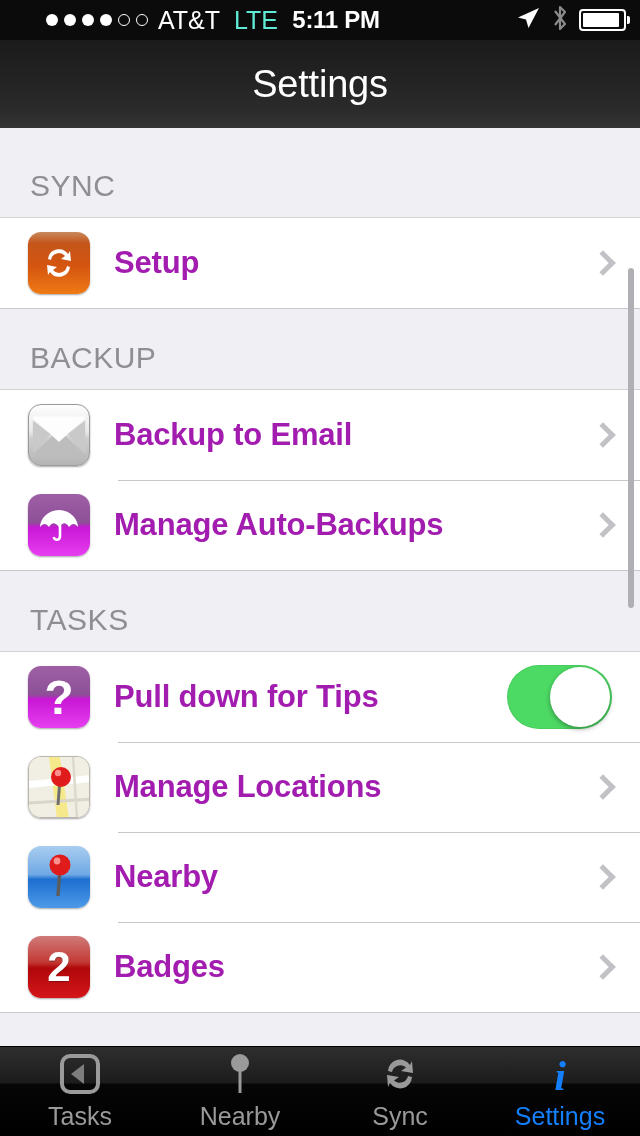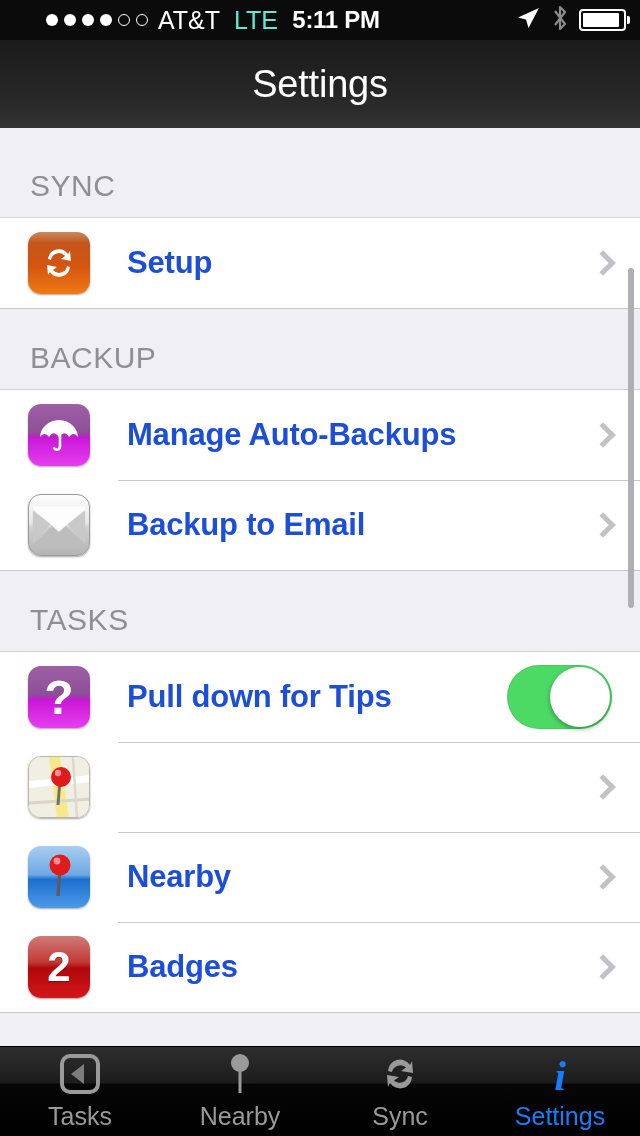--- a/index.html
+++ b/index.html
@@ -65,21 +65,21 @@
   .row {
     position:relative; height:90px; background:#fff;
     display:flex; align-items:center; padding-left:28px;
   }
   .row + .row::before {
     content:""; position:absolute; top:0; left:118px; right:0; height:1px; background:#c8c7cc;
   }
   .rows { border-bottom:1px solid #c8c7cc; }
   .row-icon { width:62px; height:62px; flex:0 0 62px; border-radius:13px; position:relative; overflow:hidden; box-shadow:0 1px 2px rgba(0,0,0,0.35); }
   .row-label {
-    margin-left:37px; font-size:31px; font-weight:700; color:#1d4ed8; letter-spacing:-0.2px;
+    margin-left:24px; font-size:31px; font-weight:700; color:#a21caf; letter-spacing:-0.2px;
   }
   .chevron {
     position:absolute; right:28px; top:50%; transform:translateY(-50%);
     width:18px; height:18px; border-right:5px solid #c1c1c6; border-top:5px solid #c1c1c6;
     transform:translateY(-50%) rotate(45deg);
   }
 
   
   .ic-sync { background:linear-gradient(to bottom,#c98a5e 0%, #c4551a 18%, #d4550f 55%, #ef7a15 100%); }
   .ic-mail { background:linear-gradient(to bottom,#fdfdfd 0%, #e8e8e8 45%, #cfcfcf 55%, #b4b4b4 100%); border:1px solid #9a9a9a; }
@@ -188,43 +188,43 @@
         <span class="row-label">Setup</span>
         <span class="chevron"></span>
       </div>
     </div>
 
     <div class="section-header">
       <span class="section-header-text">BACKUP</span>
     </div>
     <div class="rows">
       <div class="row">
-        <span class="row-icon ic-umbrella">
-          <span class="glyph-center">
-            <svg width="46" height="46" viewBox="0 0 46 46">
-              <path d="M23 8 C12 8 4 17 4 25 C7 21 10 21 13 25 C16 20 19 20 23 25 C27 20 30 20 33 25 C36 21 39 21 42 25 C42 17 34 8 23 8 Z" fill="#fff"></path>
-              <path d="M22 10 L24 10 L24 34 C24 38 20 39 18 36" stroke="#fff" stroke-width="2.6" fill="none" stroke-linecap="round"></path>
-            </svg>
-          </span>
-        </span>
-        <span class="row-label">Manage Auto-Backups</span>
-        <span class="chevron"></span>
-      </div>
-      <div class="row">
         <span class="row-icon ic-mail">
           <span class="glyph-center">
             <svg width="62" height="62" viewBox="0 0 62 62">
               <path d="M4 14 L31 38 L58 14 L58 12 L4 12 Z" fill="#fdfdfd"></path>
               <path d="M4 50 L22 30 L4 16 Z" fill="#c9c9c9"></path>
               <path d="M58 50 L40 30 L58 16 Z" fill="#c9c9c9"></path>
               <path d="M4 52 L24 32 L31 39 L38 32 L58 52 Z" fill="#bdbdbd"></path>
             </svg>
           </span>
         </span>
         <span class="row-label">Backup to Email</span>
+        <span class="chevron"></span>
+      </div>
+      <div class="row">
+        <span class="row-icon ic-umbrella">
+          <span class="glyph-center">
+            <svg width="46" height="46" viewBox="0 0 46 46">
+              <path d="M23 8 C12 8 4 17 4 25 C7 21 10 21 13 25 C16 20 19 20 23 25 C27 20 30 20 33 25 C36 21 39 21 42 25 C42 17 34 8 23 8 Z" fill="#fff"></path>
+              <path d="M22 10 L24 10 L24 34 C24 38 20 39 18 36" stroke="#fff" stroke-width="2.6" fill="none" stroke-linecap="round"></path>
+            </svg>
+          </span>
+        </span>
+        <span class="row-label">Manage Auto-Backups</span>
         <span class="chevron"></span>
       </div>
     </div>
 
     <div class="section-header">
       <span class="section-header-text">TASKS</span>
     </div>
     <div class="rows">
       <div class="row">
         <span class="row-icon ic-question">
@@ -241,20 +241,21 @@
             <rect x="0" y="0" width="62" height="62" fill="#f1eee4"></rect>
             <path d="M20 0 L28 62 L40 62 L31 0 Z" fill="#f5e98c"></path>
             <path d="M0 24 L62 18 L62 25 L0 31 Z" fill="#ffffff"></path>
             <path d="M0 46 L62 42" stroke="#d9d5c8" stroke-width="3" fill="none"></path>
             <path d="M44 0 L48 62" stroke="#ddd9cc" stroke-width="2.5" fill="none"></path>
             <path d="M31 22 L29 48" stroke="#6f6f6f" stroke-width="3" fill="none"></path>
             <circle cx="32" cy="20" r="10" fill="#e01b1b"></circle>
             <circle cx="29" cy="16" r="3.2" fill="#ff8f8f"></circle>
           </svg>
         </span>
+        <span class="row-label">Manage Locations</span>
         <span class="chevron"></span>
       </div>
       <div class="row">
         <span class="row-icon ic-nearby">
           <span class="glyph-center">
             <svg width="62" height="62" viewBox="0 0 62 62">
               <path d="M32 22 L30 50" stroke="#5c5c5c" stroke-width="3.4" fill="none"></path>
               <circle cx="32" cy="19" r="10.5" fill="#e01b1b"></circle>
               <circle cx="29" cy="15" r="3.4" fill="#ff9090"></circle>
             </svg>

